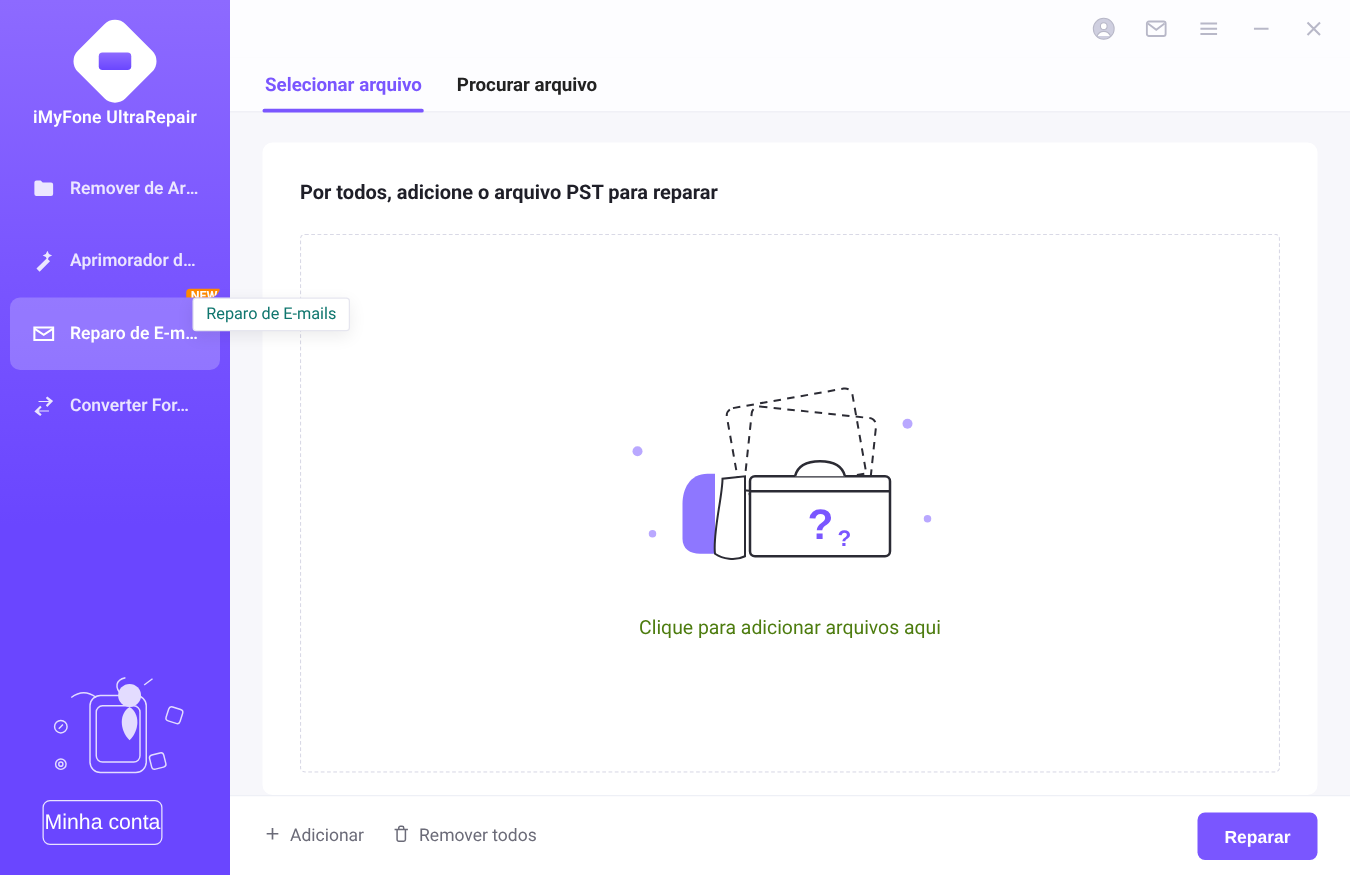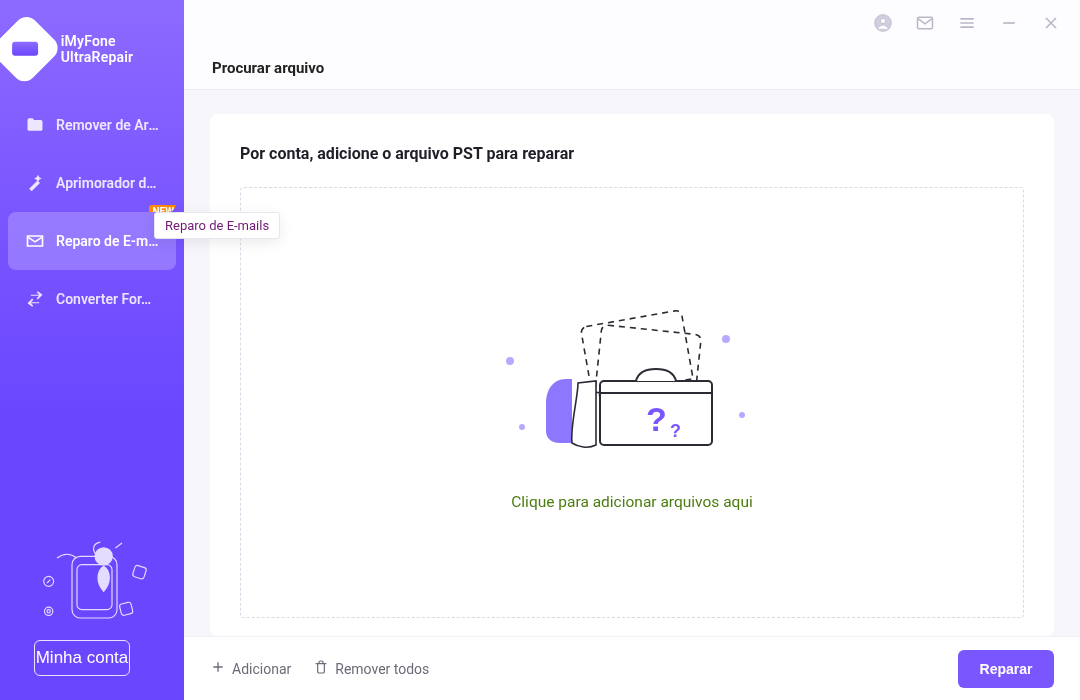--- a/index.html
+++ b/index.html
@@ -20,21 +20,21 @@
     left: 0; top: 0;
     width: 184px; height: 700px;
     background: linear-gradient(180deg, #8d6aff 0%, #7a56ff 30%, #6a46ff 60%, #6a46ff 100%);
     color: #fff;
     display: flex;
     flex-direction: column;
   }
   .brand {
     margin-top: 22px;
     display: flex;
-    flex-direction: row;
+    flex-direction: column;
     align-items: center;
     gap: 10px;
   }
   .brand .logo {
     width: 54px; height: 54px;
     background: #fff;
     border-radius: 12px;
     transform: rotate(45deg);
     position: relative;
     display:flex;align-items:center;justify-content:center;
@@ -95,21 +95,21 @@
     padding: 1px 4px;
     border-radius: 3px;
   }
 
   
   .nav-tooltip {
     position: absolute;
     left: 154px;
     top: 116px;
     background: #fff;
-    color: #701a75;
+    color: #0f766e;
     font-size: 13px;
     padding: 5px 10px;
     border: 1px solid #e6e6ef;
     border-radius: 3px;
     box-shadow: 0 4px 14px rgba(0,0,0,.08);
     white-space: nowrap;
     z-index: 10;
   }
 
   .promo {
@@ -357,26 +357,27 @@
         </svg>
     </div>
     <div class="tb-btn">
       <svg viewBox="0 0 24 24" fill="none" stroke-width="2">
           <path d="M6 6l12 12M18 6L6 18"></path>
         </svg>
     </div>
   </div>
 
   <div class="tabs">
+    <div class="tab active">Selecionar arquivo</div>
     <div class="tab">Procurar arquivo</div>
   </div>
 
   <div class="content">
     <div class="panel">
-      <h2>Por conta, adicione o arquivo PST para reparar</h2>
+      <h2>Por todos, adicione o arquivo PST para reparar</h2>
 
       <div class="dropzone">
         <div class="dz-art">
           <svg viewBox="0 0 260 180">
 
             <circle cx="8" cy="66" r="4" fill="#b9a8ff"></circle>
             <circle cx="20" cy="132" r="3" fill="#b9a8ff"></circle>
             <circle cx="224" cy="44" r="4" fill="#b9a8ff"></circle>
             <circle cx="240" cy="120" r="3" fill="#b9a8ff"></circle>
 

